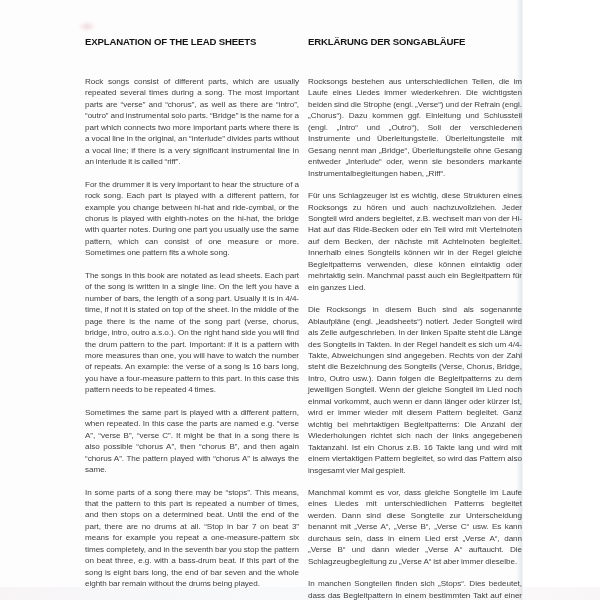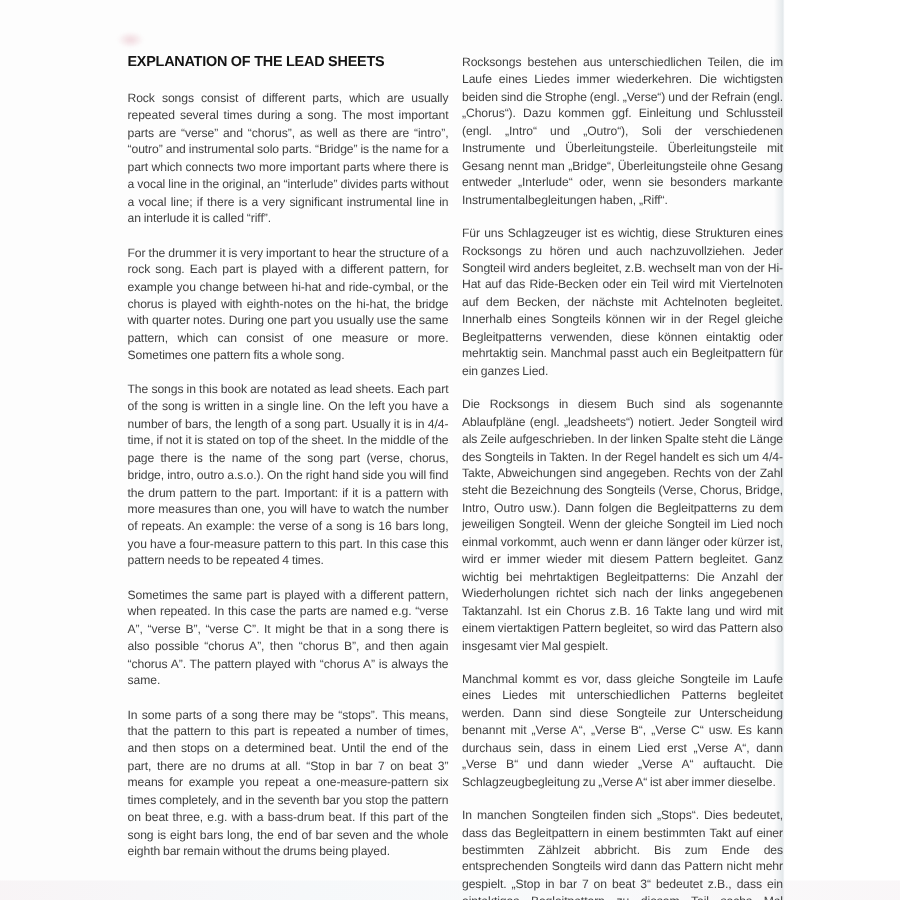--- a/index.html
+++ b/index.html
@@ -46,21 +46,21 @@
     left:85px;top:36px;
     width:437px;
     display:flex;
     gap:9px;
   }
   .col{
     width:214px;
     flex:0 0 214px;
   }
   .heading{
-    margin:0 0 13px 0;
+    margin:0 0 29px 0;
     font-size:9.6px;
     font-weight:700;
     letter-spacing:-0.15px;
     color:#151515;
     white-space:nowrap;
   }
   .col p{
     margin:0 0 11px 0;
     font-size:8.1px;
     line-height:11.45px;
@@ -85,20 +85,21 @@
     <div class="col">
       <h2 class="heading">EXPLANATION OF THE LEAD SHEETS</h2>
       <p>Rock songs consist of different parts, which are usually repeated several times during a song. The most important parts are “verse” and “chorus”, as well as there are “intro”, “outro” and instrumental solo parts. “Bridge” is the name for a part which connects two more important parts where there is a vocal line in the original, an “interlude” divides parts without a vocal line; if there is a very significant instrumental line in an interlude it is called “riff”.</p>
       <p>For the drummer it is very important to hear the structure of a rock song. Each part is played with a different pattern, for example you change between hi-hat and ride-cymbal, or the chorus is played with eighth-notes on the hi-hat, the bridge with quarter notes. During one part you usually use the same pattern, which can consist of one measure or more. Sometimes one pattern fits a whole song.</p>
       <p>The songs in this book are notated as lead sheets. Each part of the song is written in a single line. On the left you have a number of bars, the length of a song part. Usually it is in 4/4-time, if not it is stated on top of the sheet. In the middle of the page there is the name of the song part (verse, chorus, bridge, intro, outro a.s.o.). On the right hand side you will find the drum pattern to the part. Important: if it is a pattern with more measures than one, you will have to watch the number of repeats. An example: the verse of a song is 16 bars long, you have a four-measure pattern to this part. In this case this pattern needs to be repeated 4 times.</p>
       <p>Sometimes the same part is played with a different pattern, when repeated. In this case the parts are named e.g. “verse A”, “verse B”, “verse C”. It might be that in a song there is also possible “chorus A”, then “chorus B”, and then again “chorus A”. The pattern played with “chorus A” is always the same.</p>
       <p>In some parts of a song there may be “stops”. This means, that the pattern to this part is repeated a number of times, and then stops on a determined beat. Until the end of the part, there are no drums at all. “Stop in bar 7 on beat 3” means for example you repeat a one-measure-pattern six times completely, and in the seventh bar you stop the pattern on beat three, e.g. with a bass-drum beat. If this part of the song is eight bars long, the end of bar seven and the whole eighth bar remain without the drums being played.</p>
     </div>
 
     <div class="col">
+      <h2 class="heading">ERKLÄRUNG DER SONGABLÄUFE</h2>
       <p>Rocksongs bestehen aus unterschiedlichen Teilen, die im Laufe eines Liedes immer wiederkehren. Die wichtigsten beiden sind die Strophe (engl. „Verse“) und der Refrain (engl. „Chorus“). Dazu kommen ggf. Einleitung und Schlussteil (engl. „Intro“ und „Outro“), Soli der verschiedenen Instrumente und Überleitungsteile. Überleitungsteile mit Gesang nennt man „Bridge“, Überleitungsteile ohne Gesang entweder „Interlude“ oder, wenn sie besonders markante Instrumentalbegleitungen haben, „Riff“.</p>
       <p>Für uns Schlagzeuger ist es wichtig, diese Strukturen eines Rocksongs zu hören und auch nachzuvollziehen. Jeder Songteil wird anders begleitet, z.B. wechselt man von der Hi-Hat auf das Ride-Becken oder ein Teil wird mit Viertelnoten auf dem Becken, der nächste mit Achtelnoten begleitet. Innerhalb eines Songteils können wir in der Regel gleiche Begleitpatterns verwenden, diese können eintaktig oder mehrtaktig sein. Manchmal passt auch ein Begleitpattern für ein ganzes Lied.</p>
       <p>Die Rocksongs in diesem Buch sind als sogenannte Ablaufpläne (engl. „leadsheets“) notiert. Jeder Songteil wird als Zeile aufgeschrieben. In der linken Spalte steht die Länge des Songteils in Takten. In der Regel handelt es sich um 4/4-Takte, Abweichungen sind angegeben. Rechts von der Zahl steht die Bezeichnung des Songteils (Verse, Chorus, Bridge, Intro, Outro usw.). Dann folgen die Begleitpatterns zu dem jeweiligen Songteil. Wenn der gleiche Songteil im Lied noch einmal vorkommt, auch wenn er dann länger oder kürzer ist, wird er immer wieder mit diesem Pattern begleitet. Ganz wichtig bei mehrtaktigen Begleitpatterns: Die Anzahl der Wiederholungen richtet sich nach der links angegebenen Taktanzahl. Ist ein Chorus z.B. 16 Takte lang und wird mit einem viertaktigen Pattern begleitet, so wird das Pattern also insgesamt vier Mal gespielt.</p>
       <p>Manchmal kommt es vor, dass gleiche Songteile im Laufe eines Liedes mit unterschiedlichen Patterns begleitet werden. Dann sind diese Songteile zur Unterscheidung benannt mit „Verse A“, „Verse B“, „Verse C“ usw. Es kann durchaus sein, dass in einem Lied erst „Verse A“, dann „Verse B“ und dann wieder „Verse A“ auftaucht. Die Schlagzeugbegleitung zu „Verse A“ ist aber immer dieselbe.</p>
       <p>In manchen Songteilen finden sich „Stops“. Dies bedeutet, dass das Begleitpattern in einem bestimmten Takt auf einer bestimmten Zählzeit abbricht. Bis zum Ende des entsprechenden Songteils wird dann das Pattern nicht mehr gespielt. „Stop in bar 7 on beat 3“ bedeutet z.B., dass ein eintaktiges Begleitpattern zu diesem Teil sechs Mal vollständig wiederholt wird und im siebten Takt auf Zählzeit drei z.B. mit einem Schlag auf die Bassdrum und die Hi-Hat endet. Wenn der entsprechende Songteil z.B. acht Takte hat, bleiben der Rest des siebten und der komplette achte Takt des Songteils leer.</p>
     </div>
 
   </div>
 </div>
 

